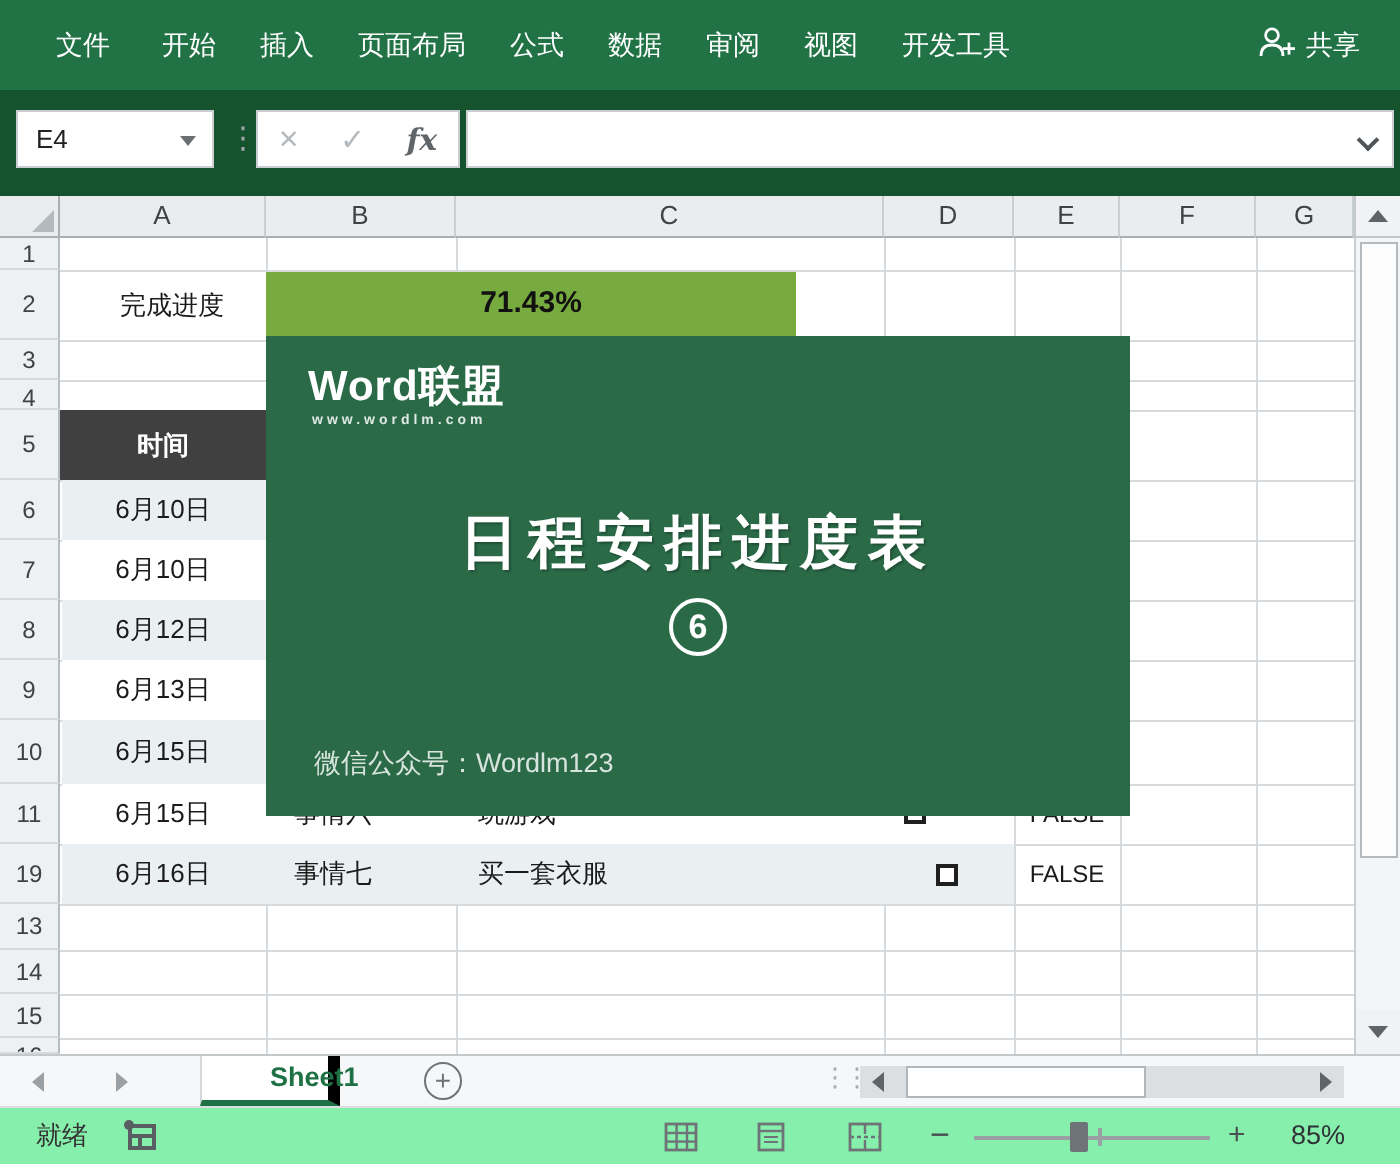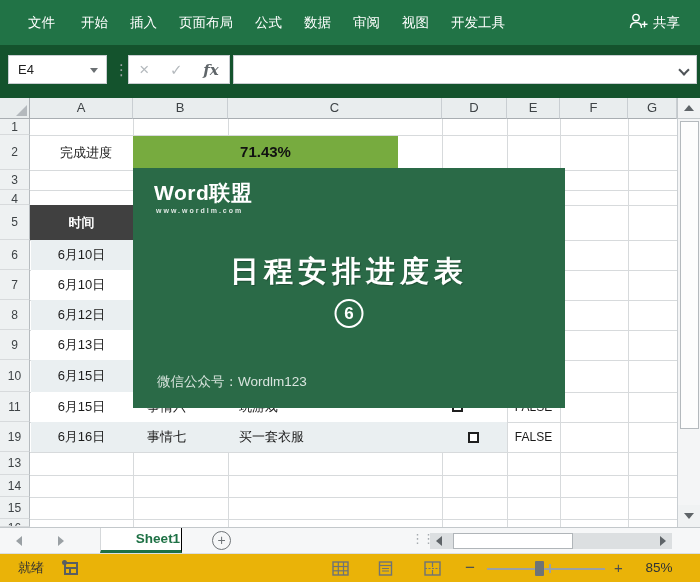--- a/index.html
+++ b/index.html
@@ -73,35 +73,35 @@
           border-bottom:6px solid #5f6468;position:absolute;left:6px;top:7px;}
   .tri-down{width:0;height:0;border-left:5px solid transparent;border-right:5px solid transparent;
             border-top:6px solid #5f6468;position:absolute;left:6px;top:8px;}
 
   
   .tabbar{position:absolute;left:0;top:527px;width:700px;height:26px;background:#f6f7f8;border-top:1px solid #c3c8cb;}
   .nav-l{position:absolute;left:16px;top:8px;width:0;height:0;border-top:5px solid transparent;
          border-bottom:5px solid transparent;border-right:6px solid #9aa0a4;}
   .nav-r{position:absolute;left:58px;top:8px;width:0;height:0;border-top:5px solid transparent;
          border-bottom:5px solid transparent;border-left:6px solid #9aa0a4;}
-  .sheettab{position:absolute;left:100px;top:0;width:82px;height:25px;background:#fff;
-            border-left:1px solid #d5d8da;border-right:1px solid #000000;border-bottom:3px solid #1e7145;
+  .sheettab{position:absolute;left:100px;top:0;width:70px;height:25px;background:#fff;
+            border-left:1px solid #d5d8da;border-right:6px solid #000000;border-bottom:3px solid #1e7145;
             text-align:center;line-height:22px;font-size:13.5px;font-weight:bold;color:#1e7145;padding-left:34px;}
   .addsheet{position:absolute;left:212px;top:3px;width:19px;height:19px;border:1px solid #6e7377;border-radius:50%;
             text-align:center;line-height:16px;font-size:14px;color:#6e7377;}
   .hdots{position:absolute;left:411px;top:3px;color:#a7acb0;font-size:13px;letter-spacing:-2px;}
   .hs-track{position:absolute;left:430px;top:5px;width:242px;height:16px;background:#dcdfe1;}
   .hs-thumb{position:absolute;left:23px;top:0;width:120px;height:16px;background:#fff;border:1px solid #b0b5b9;}
   .hs-l{position:absolute;left:6px;top:3px;width:0;height:0;border-top:5px solid transparent;
         border-bottom:5px solid transparent;border-right:6px solid #5f6468;}
   .hs-r{position:absolute;right:6px;top:3px;width:0;height:0;border-top:5px solid transparent;
         border-bottom:5px solid transparent;border-left:6px solid #5f6468;}
 
   
-  .statusbar{position:absolute;left:0;top:553px;width:700px;height:29px;background:#eab308;border-top:1px solid #dcdfe1;}
+  .statusbar{position:absolute;left:0;top:553px;width:700px;height:29px;background:#86efac;border-top:1px solid #dcdfe1;}
   .st-ready{position:absolute;left:18px;top:0;line-height:28px;font-size:13px;color:#333;}
   .st-macro{position:absolute;left:64px;top:8px;width:14px;height:13px;border:2px solid #595e62;}
   .st-macro .ml{position:absolute;left:0;top:3px;width:10px;height:1.5px;background:#595e62;}
   .st-macro .mv{position:absolute;left:3px;top:3px;width:1.5px;height:7px;background:#595e62;}
   .st-macro .dot{position:absolute;left:-4px;top:-4px;width:5px;height:5px;border-radius:50%;background:#595e62;}
   .viewico{position:absolute;top:7px;width:17px;height:15px;}
   .zoom-minus{position:absolute;left:465px;top:0;line-height:27px;font-size:17px;color:#4a4f52;}
   .zoom-track{position:absolute;left:487px;top:14px;width:118px;height:2px;background:#9ba0a4;}
   .zoom-tick{position:absolute;left:549px;top:10px;width:2px;height:9px;background:#9ba0a4;}
   .zoom-thumb{position:absolute;left:535px;top:7px;width:9px;height:15px;background:#6e7377;border-radius:1px;}

